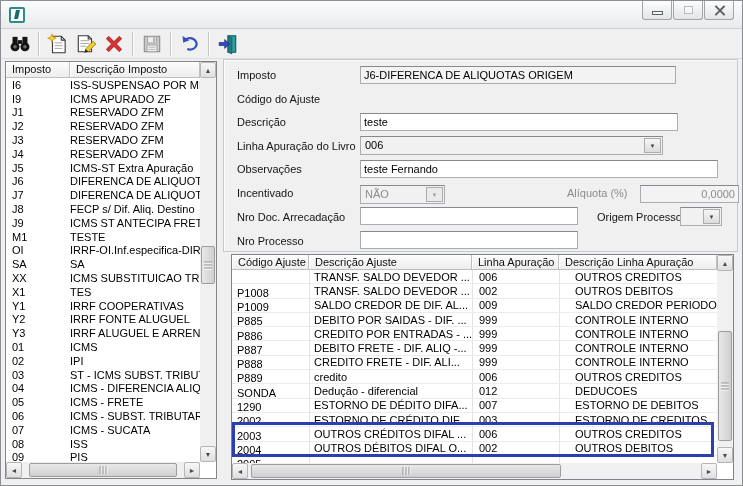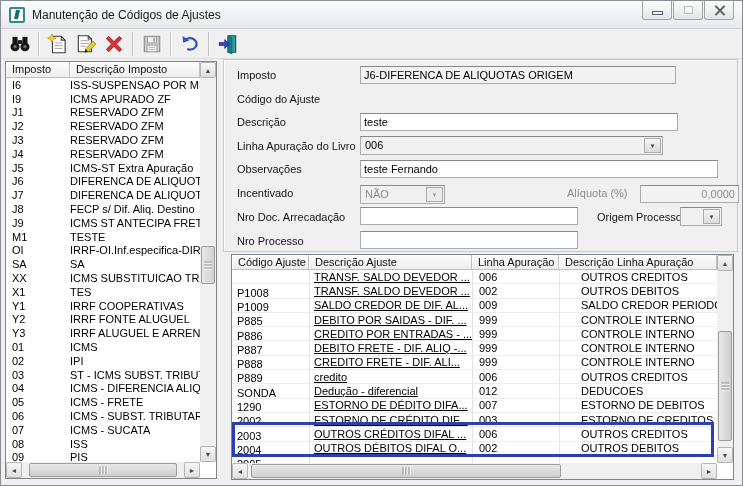--- a/index.html
+++ b/index.html
@@ -80,36 +80,35 @@
   
   .grid{position:absolute;left:229px;top:195px;width:503px;height:226px;background:#fff;
     border:1px solid #7E848C;overflow:hidden;}
   .ghead{position:absolute;left:0;top:0;right:16px;height:15px;display:flex;}
   .gh0{width:77px;}.gh1{width:163px;}.gh2{width:87px;}.gh3{flex:1;}
   .grows{position:absolute;left:0;top:15px;right:16px;bottom:16px;overflow:hidden;}
   .vline{position:absolute;top:0;bottom:0;width:1px;background:#E3E3E3;}
   .grow{position:relative;display:flex;height:14.3px;align-items:center;border-bottom:1px solid #ECECEC;}
   .grow span{font-size:11px;color:#000;white-space:nowrap;overflow:hidden;flex:none;}
   .gc0{width:77px;padding-left:5px;margin-top:32px;}
-  .gc1{width:163px;padding-left:5px;text-decoration:underline;}
+  .gc1{width:163px;padding-left:5px;}
   .gc2{width:87px;padding-left:7px;}
-  .gc3{flex:1 !important;padding-left:22px;}
+  .gc3{flex:1 !important;padding-left:16px;}
   .hl-rect{position:absolute;left:230px;top:363px;width:482px;height:35px;
     border:3px solid #2B3FAE;pointer-events:none;}
 </style>
 </head>
 <body>
 
 <div class="window">
 
   <div class="titlebar">
     <span class="appicon">
         <i></i>
       </span>
-    <span class="title">Manutenção de Códigos de Ajustes</span>
     <div class="winbtns">
       <div class="wbtn">
           <span class="glyph-min"></span>
         </div>
       <div class="wbtn">
           <span class="glyph-max"></span>
         </div>
       <div class="wbtn">
           <span class="glyph-close"></span>
         </div>

